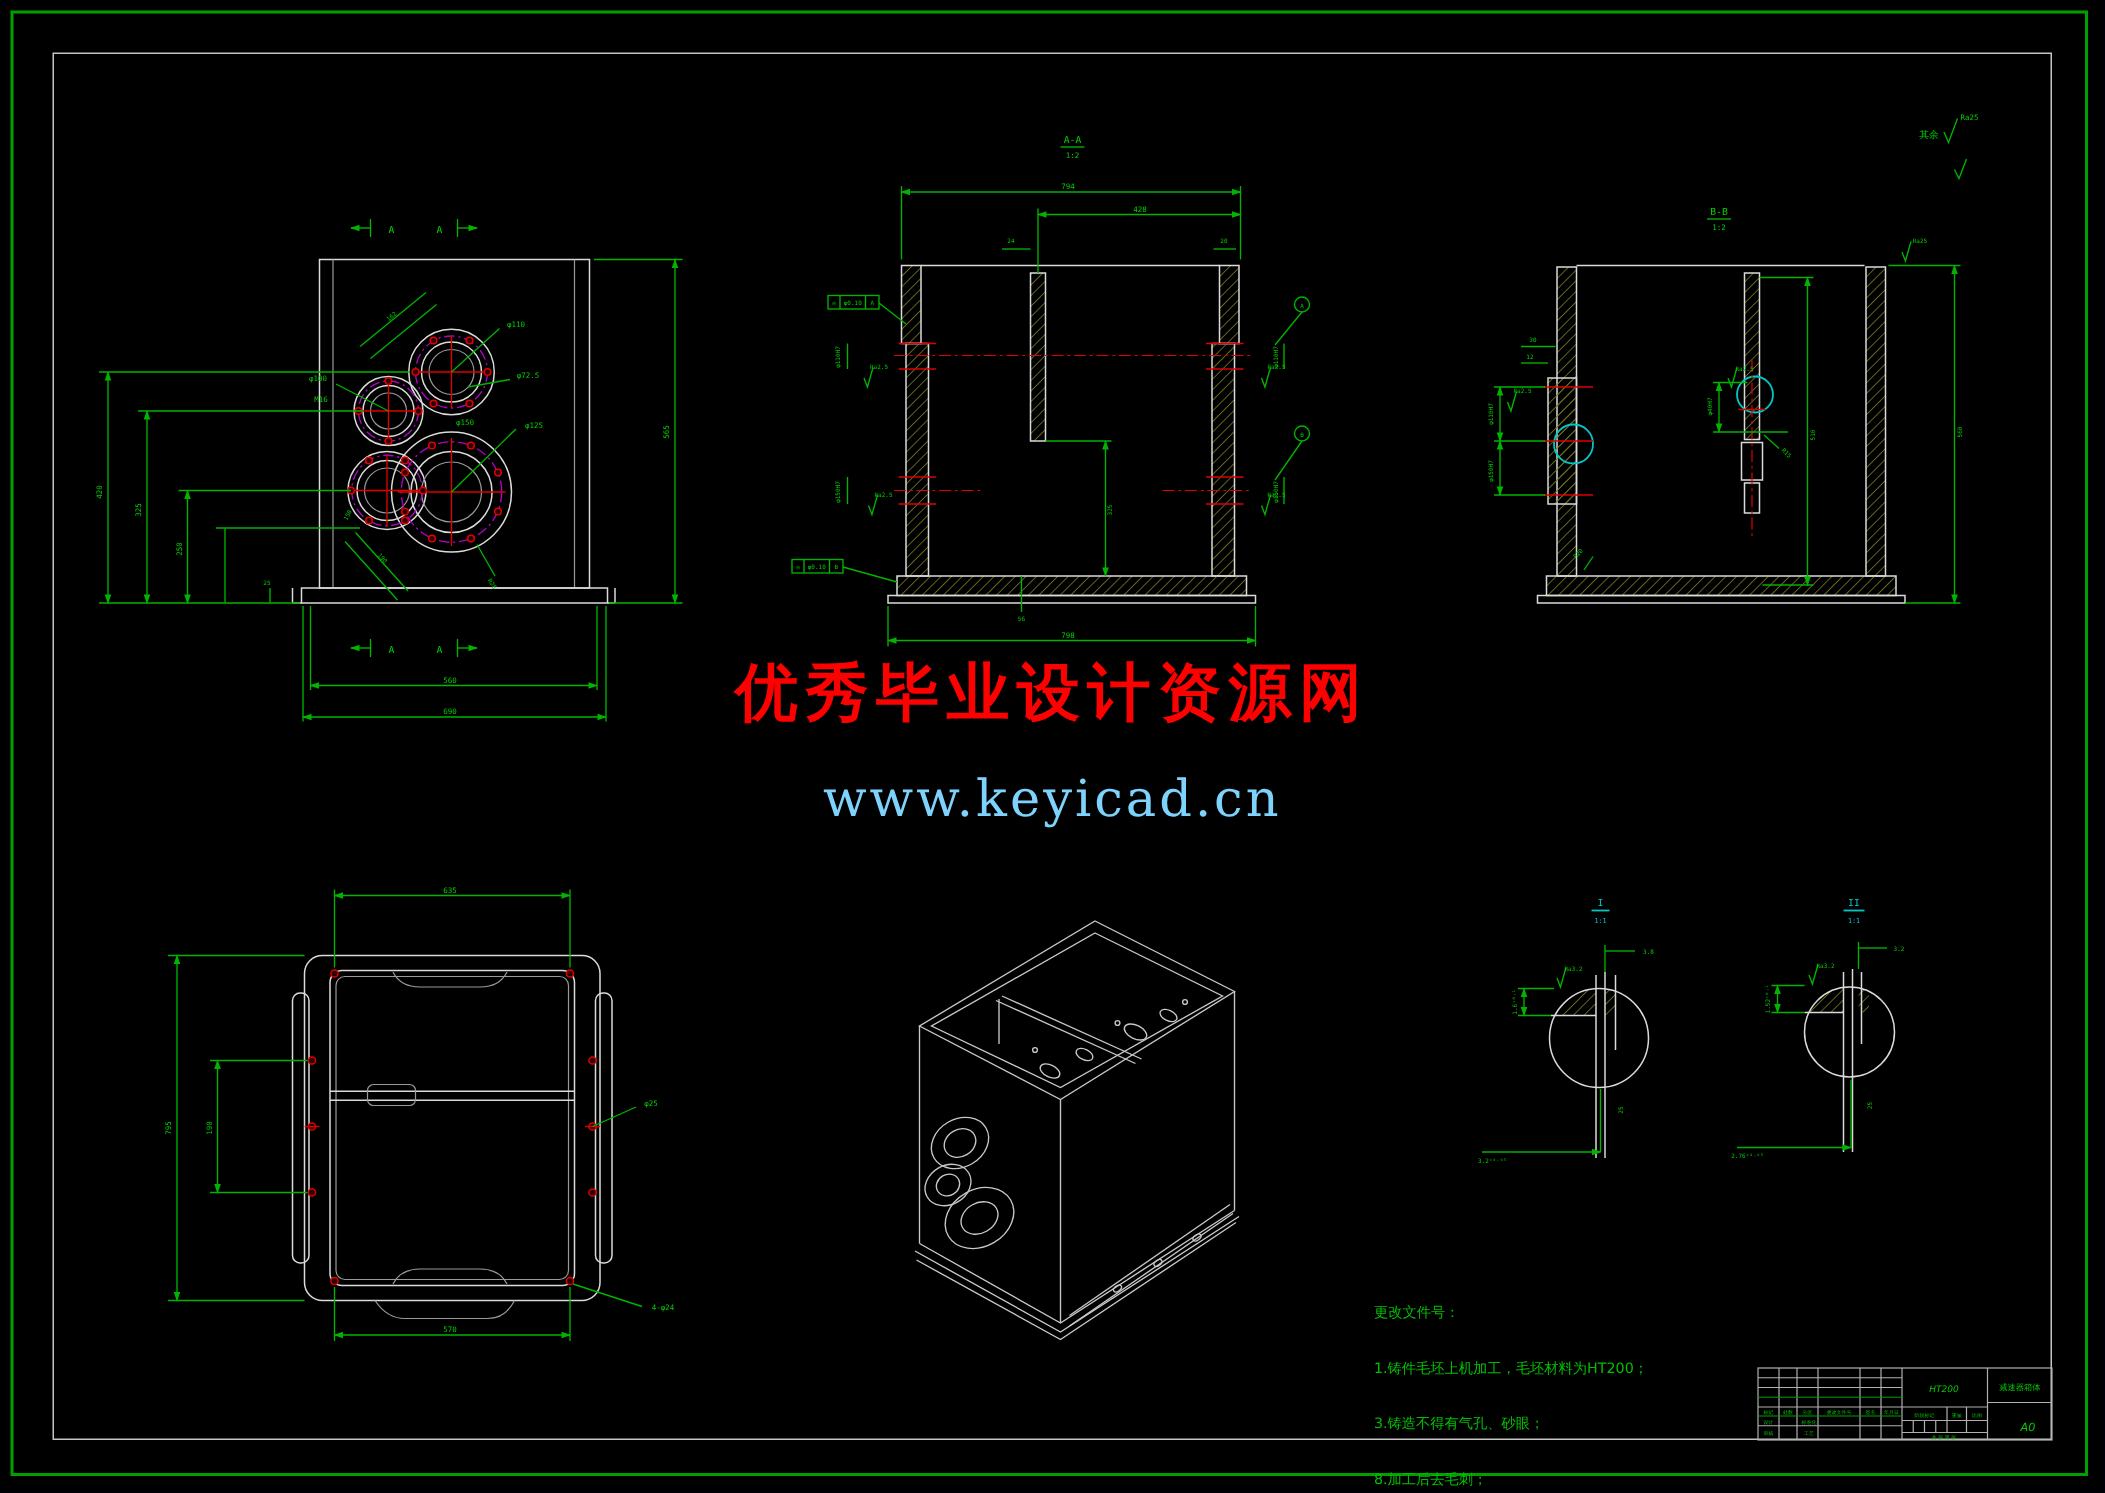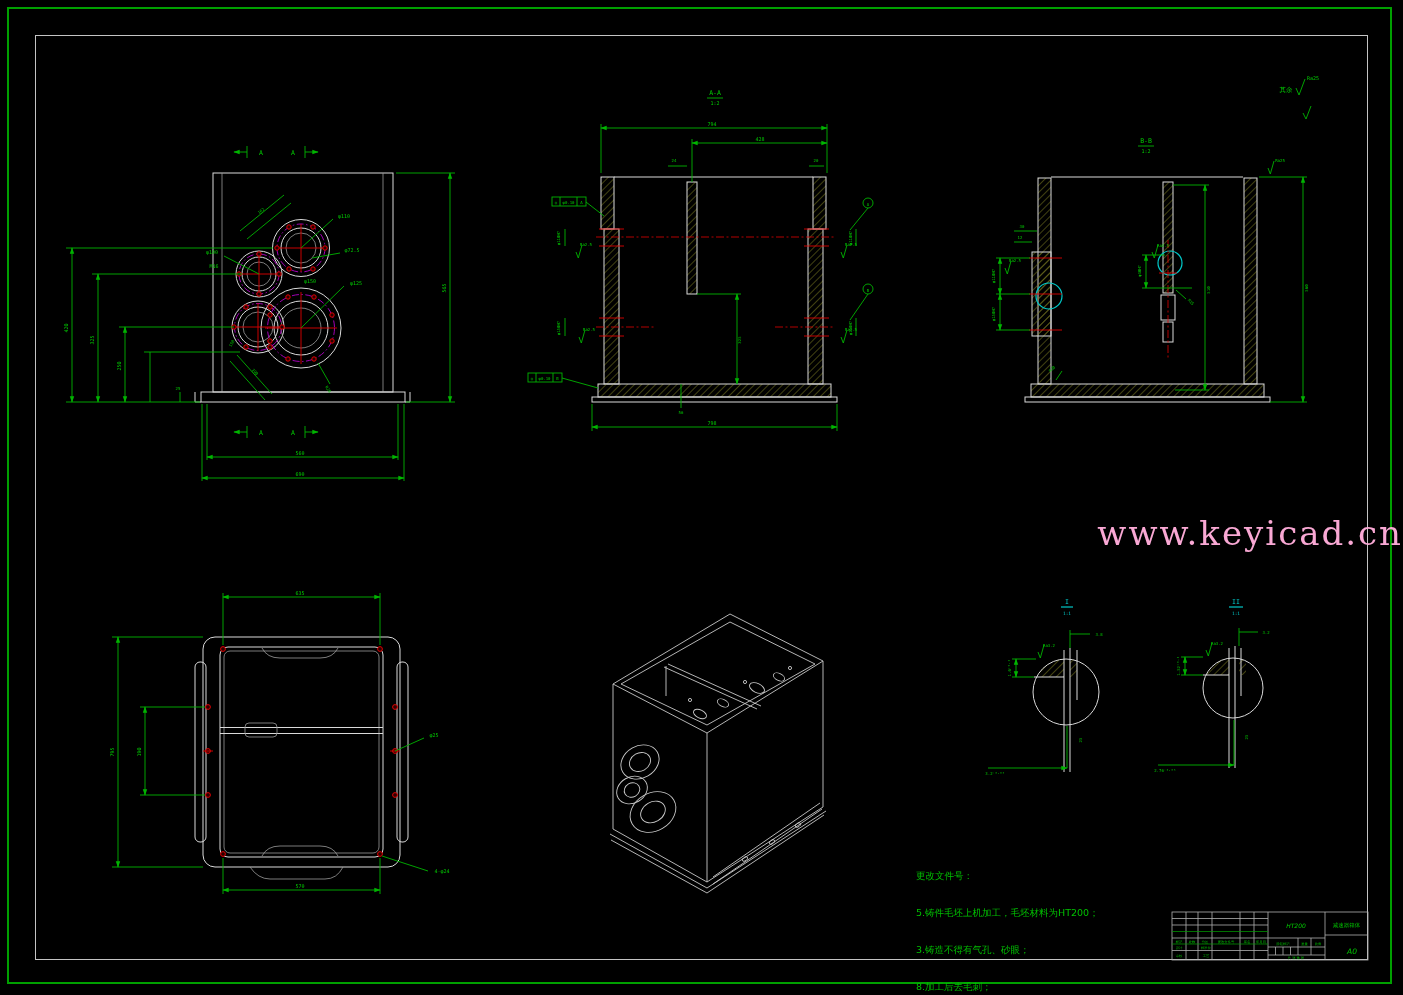--- a/index.html
+++ b/index.html
@@ -5,21 +5,21 @@
   html,body{margin:0;padding:0;background:#000014;}
   .sheet{position:relative;width:1403px;height:995px;background:#000000;overflow:hidden;
          font-family:"DejaVu Sans",sans-serif;}
   .frame-green{position:absolute;left:7px;top:7px;width:1385px;height:977px;
          border:2px solid #00a000;box-sizing:border-box;}
   .frame-inner{position:absolute;left:35px;top:35px;width:1333px;height:925px;
          border:1px solid #c4c4c4;box-sizing:border-box;}
   .svgwrap{position:absolute;left:0;top:0;}
   .wm1{position:absolute;left:0;width:100%;top:434px;text-align:center;color:#fe0000;
        font-family:"DejaVu Serif",serif;font-weight:bold;font-size:42px;letter-spacing:5px;}
-  .wm2{position:absolute;left:0;width:100%;top:513px;text-align:right;color:#f9a8d4;
+  .wm2{position:absolute;left:0;width:100%;top:513px;text-align:center;color:#7dd3fc;
        font-family:"DejaVu Serif",serif;font-size:34px;letter-spacing:2px;}
   .tech{position:absolute;left:916px;top:845px;color:#00c000;font-size:9.5px;
         line-height:12.4px;white-space:pre;}
   
   .w{stroke:#dadada;stroke-width:1;fill:none}
   .w2{stroke:#9a9a9a;stroke-width:.8;fill:none}
   .wh{stroke:#dadada;stroke-width:1}
   .g{stroke:#00b400;stroke-width:.9;fill:none}
   .gt{fill:#00d000;font-size:5px;font-family:"DejaVu Sans Mono",monospace;text-anchor:middle}
   .gt4{fill:#00d000;font-size:4px;font-family:"DejaVu Sans Mono",monospace;text-anchor:middle}
@@ -538,23 +538,24 @@
       <text class="tbt" x="1283" y="944.5">阶段标记</text>
       <text class="tbt" x="1304.5" y="944.5">重量</text>
       <text class="tbt" x="1318" y="944.5">比例</text>
       <text class="tbt" x="1296" y="959">共 张 第 张</text>
 
       <text class="tbt5" x="1346.5" y="926.5">减速器箱体</text>
       <text class="tbt7" x="1352" y="954">A0</text>
     </g>
   </svg>
 
+  <div class="wm1">优秀毕业设计资源网</div>
   <div class="wm2">www.keyicad.cn</div>
 
   <div class="tech">
     <div>更改文件号：</div>
-    <div>5.铸件毛坯上机加工，毛坯材料为HT200；</div>
+    <div>1.铸件毛坯上机加工，毛坯材料为HT200；</div>
     <div>3.铸造不得有气孔、砂眼；</div>
     <div>8.加工后去毛刺；</div>
     
     
   </div>
 </div>
 
 </body></html>

